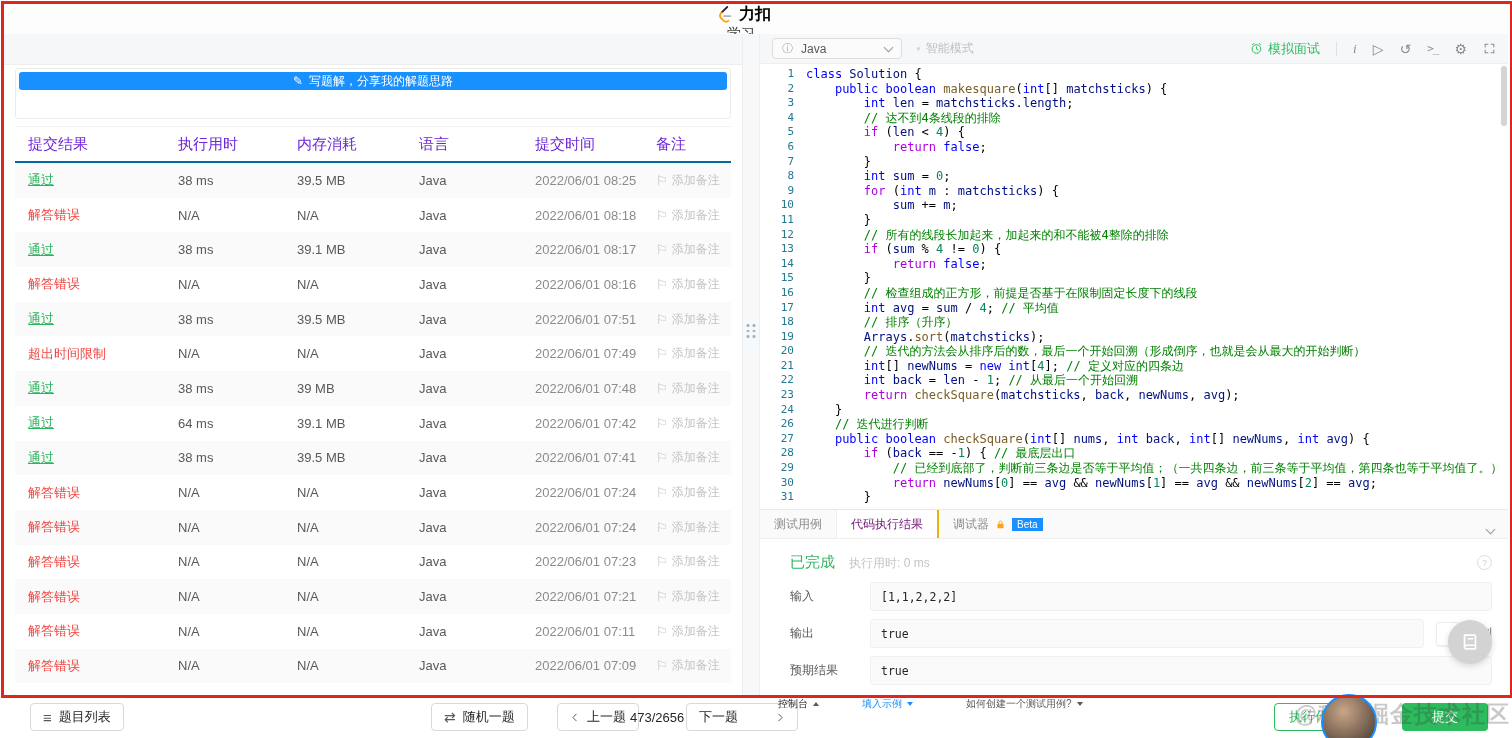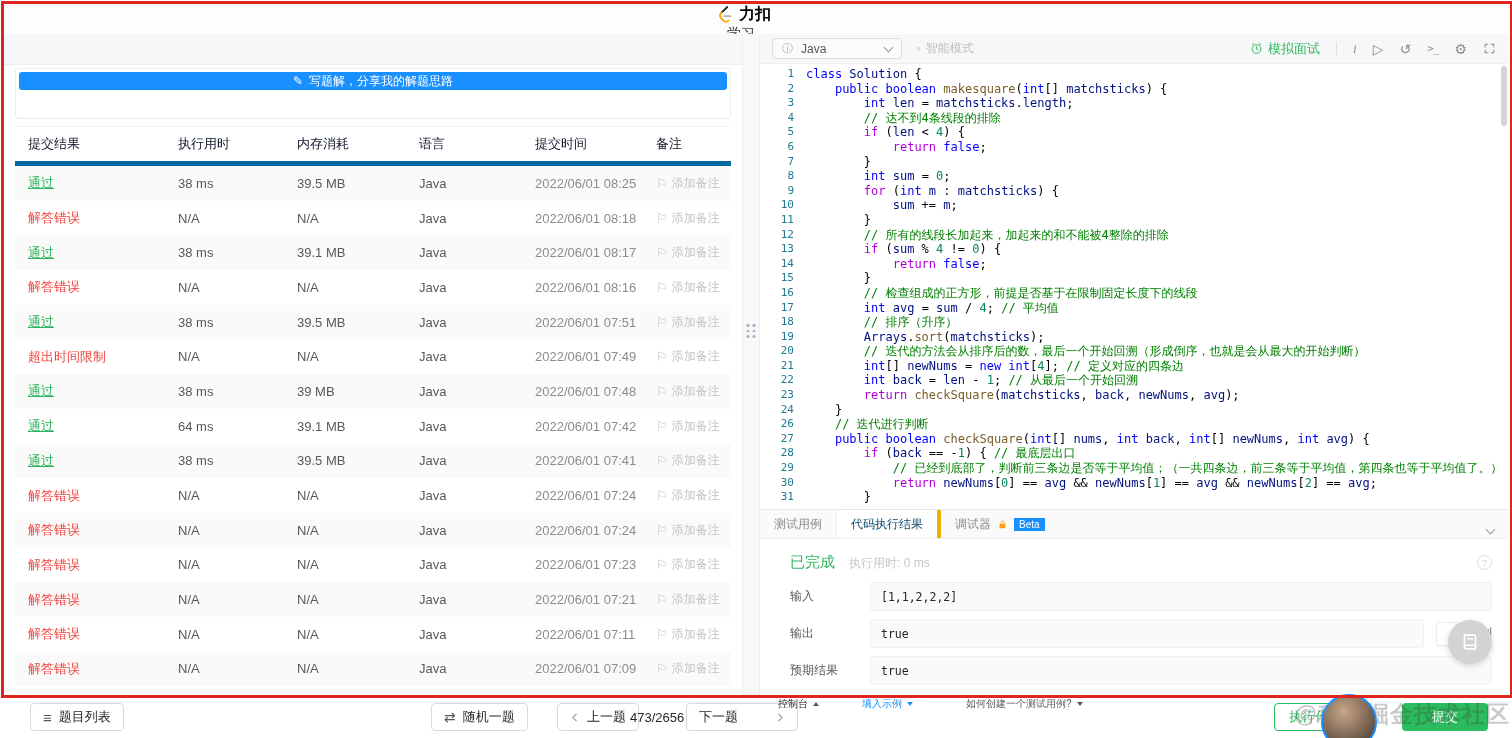--- a/index.html
+++ b/index.html
@@ -29,21 +29,21 @@
   .left-panel{width:738px;box-sizing:border-box;display:flex;flex-direction:column;background:#fff;}
   .tabbar{height:30px;background:#f6f7f8;display:flex;align-items:stretch;border-bottom:1px solid #eee;flex:0 0 auto;}
   .tab{display:flex;align-items:center;gap:6px;padding:0 22px;font-size:13px;color:#767676;cursor:pointer;margin-top:48px;}
   .tab.active{background:#fff;color:#262626;border-bottom:1px solid #fff;margin-bottom:-1px;}
   .flask{font-size:12px;line-height:1;}
   .panel-body{flex:1;overflow:hidden;position:relative;padding:0 11px;}
   .write-card{margin-top:3px;border:1px solid #ebebeb;border-radius:3px;padding:3px 3px 28px 3px;background:#fff;}
   .write-btn{width:100%;height:18px;background:#1890ff;color:#fff;border:none;border-radius:3px;font-size:12px;display:flex;align-items:center;justify-content:center;gap:6px;cursor:pointer;font-family:inherit;}
   .sub-table{margin-top:7px;border-top:1px solid #f2f2f2;}
   .thead,.trow{display:grid;grid-template-columns:150px 119px 122px 116px 121px 1fr;align-items:center;padding-left:13px;}
-  .thead{height:34px;border-bottom:5px solid #0369a1;font-size:13px;color:#0f172a;}
+  .thead{height:34px;border-bottom:2px solid #0369a1;font-size:15px;color:#6d28d9;}
   .trow{height:34.7px;font-size:13px;}
   .trow.zebra{background:#fafafa;}
   .td{white-space:nowrap;overflow:hidden;}
   .t1{color:#595959;}
   .t2{color:#8c8c8c;}
   .res{cursor:pointer;text-decoration:none;}
   .c-pass{color:#2db55d;text-decoration:underline;}
   .c-wrong{color:#ef4743;}
   .note{color:#c3c3c3;font-size:12px;display:inline-flex;align-items:center;gap:4px;cursor:pointer;}
   .flag{font-size:13px;}
@@ -75,21 +75,21 @@
   .c-kw2{color:#af00db;}
   .c-com{color:#008000;}
   .c-num{color:#098658;}
   .c-id{color:#001080;}
   .c-fn{color:#795e26;}
   .code-scrollbar{position:absolute;right:1px;top:2px;width:6px;height:60px;background:#d4d4d4;border-radius:3px;}
   
   .console{flex:0 0 185px;border-top:1px solid #e8e8e8;display:flex;flex-direction:column;position:relative;background:#fff;}
   .console-tabs{height:28px;background:#fafafa;border-bottom:1px solid #f0f0f0;display:flex;align-items:stretch;position:relative;flex:0 0 auto;}
   .ctab{display:flex;align-items:center;gap:6px;padding:0 14px;font-size:12px;color:#8c8c8c;cursor:pointer;}
-  .ctab.active{background:#fff;color:#0c4a6e;border-right:4px solid #eab308;border-left:1px solid #f0f0f0;}
+  .ctab.active{background:#fff;color:#701a75;border-right:2px solid #eab308;border-left:1px solid #f0f0f0;}
   .beta{background:#1890ff;color:#fff;font-size:10px;padding:0 5px;border-radius:0;line-height:13px;}
   .console-collapse{position:absolute;right:14px;top:9px;cursor:pointer;}
   .console-body{flex:1;padding:8px 16px 0 16px;position:relative;}
   .status-row{display:flex;align-items:baseline;gap:14px;margin:6px 0 10px 14px;}
   .status-ok{color:#2db55d;font-size:15px;}
   .status-rt{color:#c5c5c5;font-size:12px;}
   .help-circle{position:absolute;right:16px;top:16px;width:13px;height:13px;border:1px solid #dcdcdc;border-radius:50%;color:#cfcfcf;font-size:9px;display:flex;align-items:center;justify-content:center;cursor:pointer;}
   .io-row{display:flex;align-items:center;margin:8px 0 8px 14px;}
   .io-label{width:80px;font-size:12px;color:#595959;flex:0 0 auto;}
   .io-box{flex:1;background:#fafafa;border:1px solid #f0f0f0;border-radius:3px;height:15px;padding:6px 10px;font-family:"DejaVu Sans Mono",monospace;font-size:11.5px;color:#262626;display:flex;align-items:center;}

